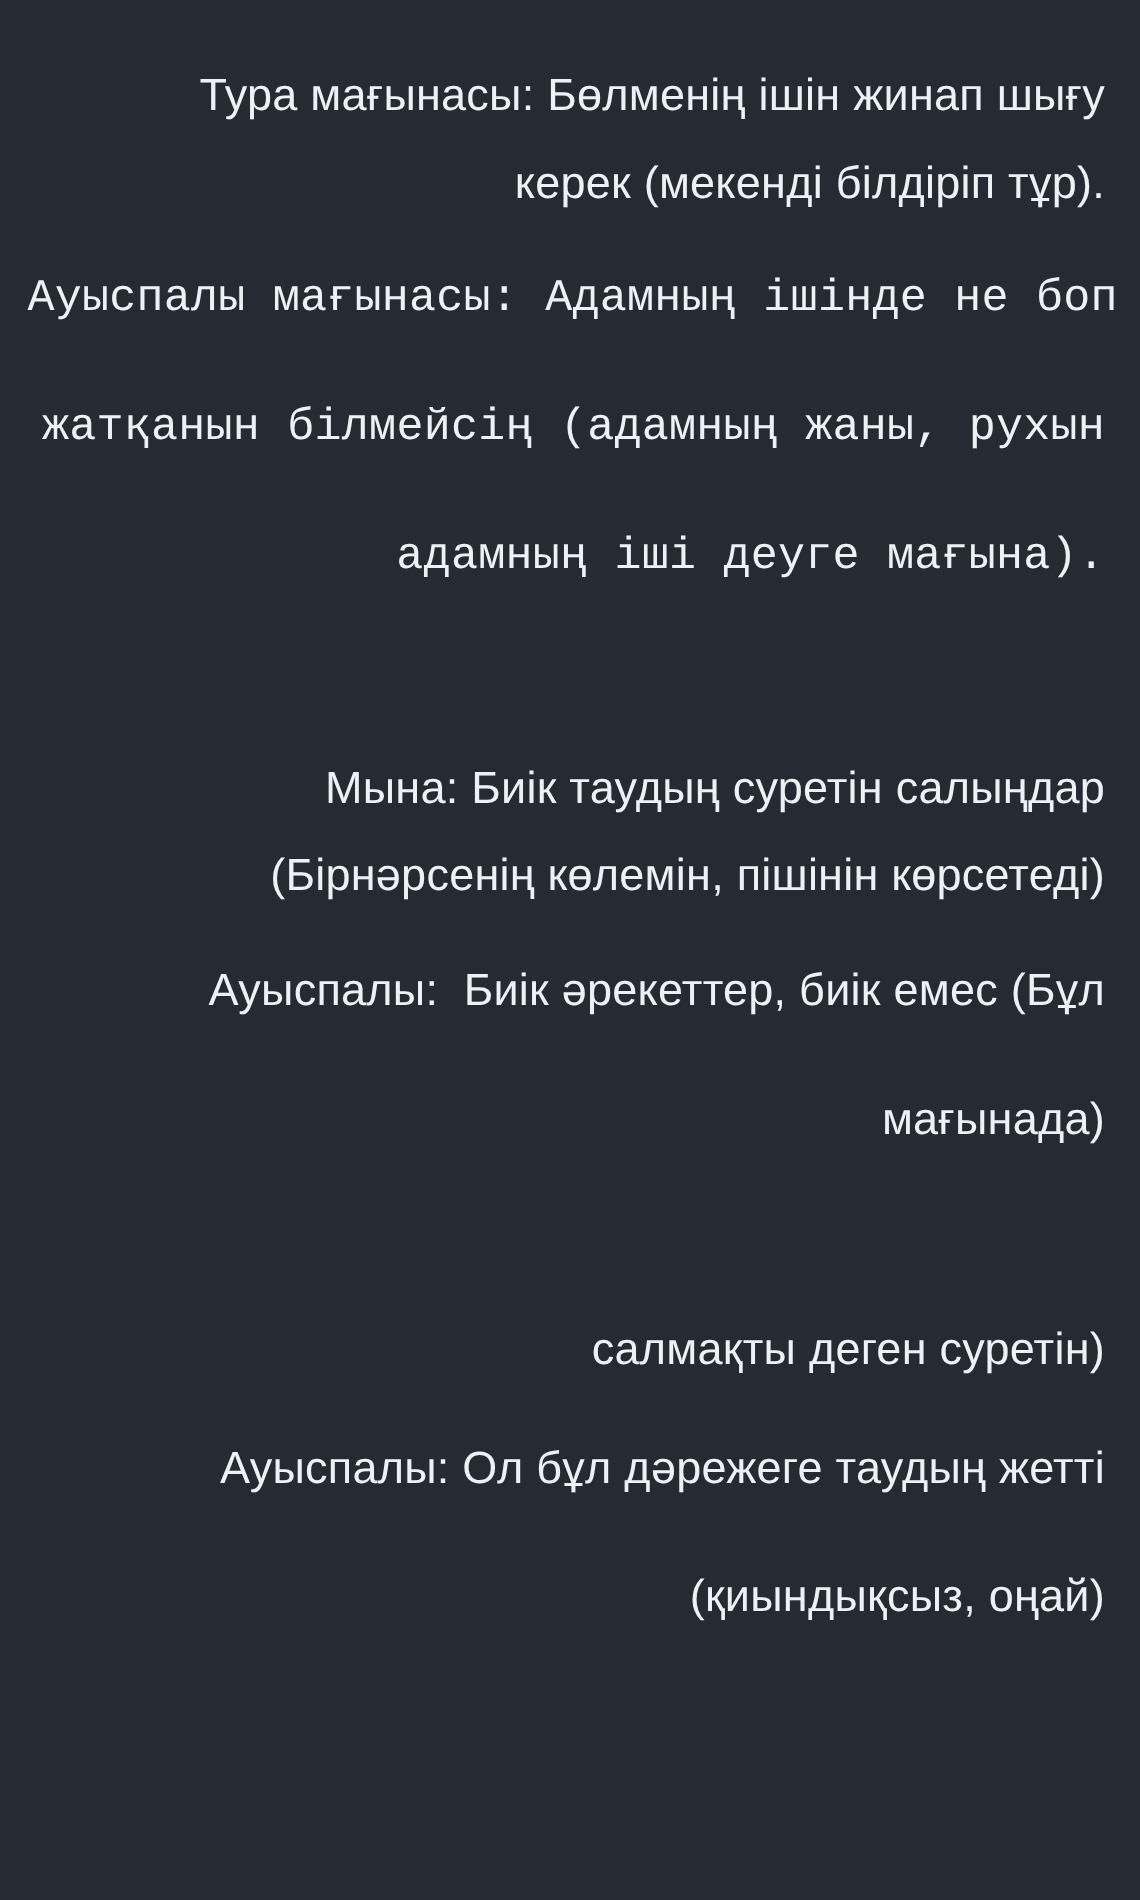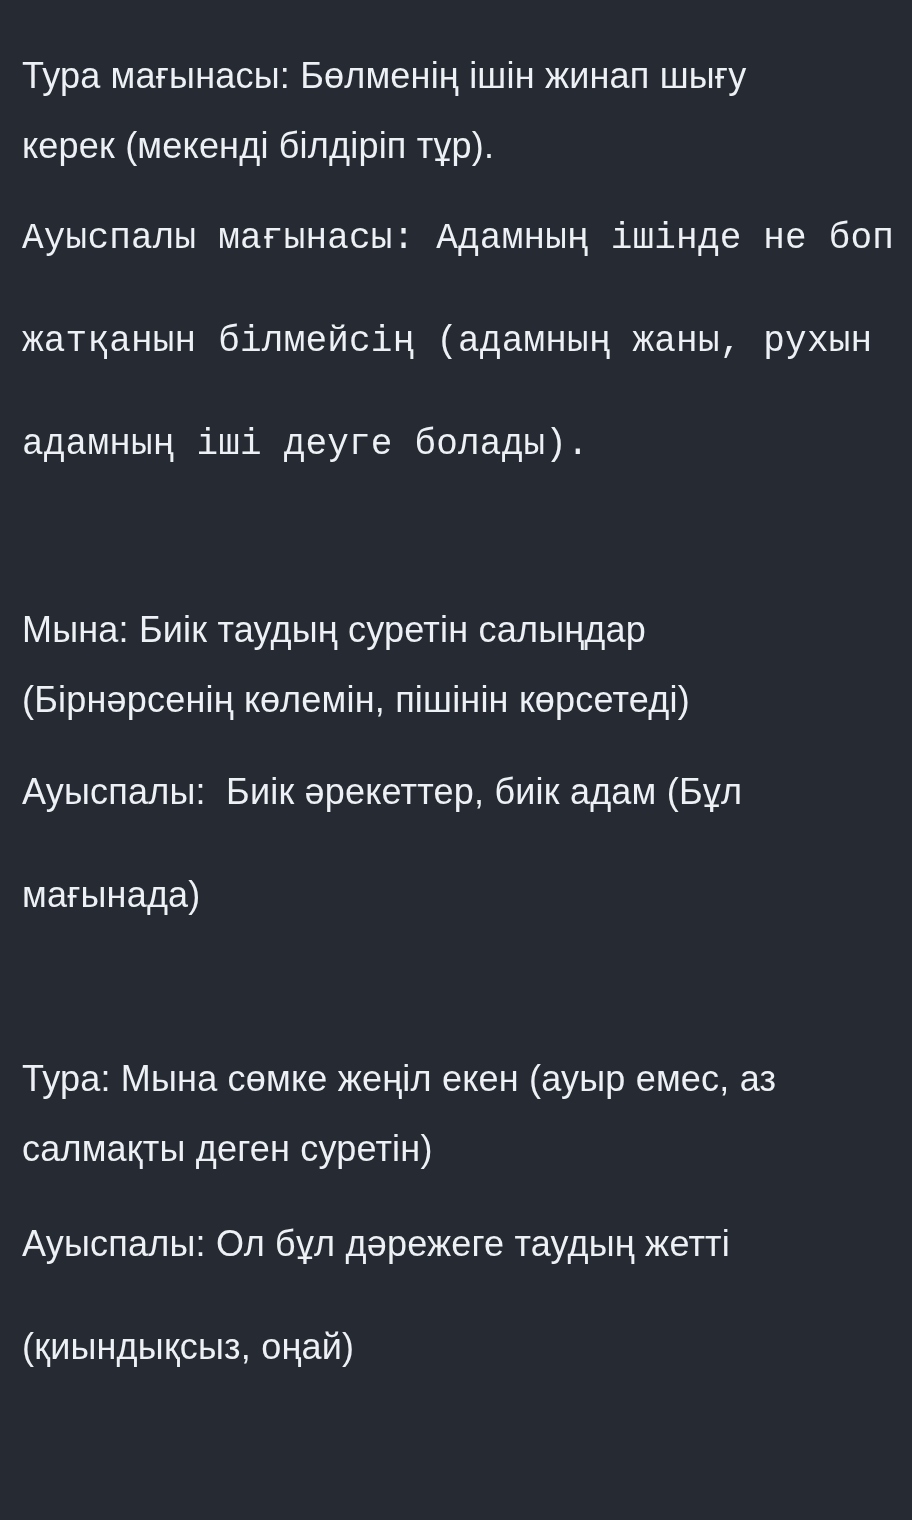--- a/index.html
+++ b/index.html
@@ -18,20 +18,21 @@
     width: 912px;
     height: 1520px;
     padding: 0 28px 0 22px;
     color: var(--page-fg, #EDF0F4);
     font-size: 36px;
     font-weight: 400;
     letter-spacing: 0.2px;
   }
   .para {
     margin: 0;
+    text-align: right;
   }
   .para .line {
     white-space: pre;       
   }
   .lh-tight { line-height: 70px; }
   .lh-loose { line-height: 103px; }
   .p1 { margin-top: 41px; }
   .p2 { margin-top: 6px; font-family: Liberation Mono, monospace; }
   .p3 { margin-top: 99px; }
   .p4 { margin-top: 5px; }
@@ -44,35 +45,34 @@
 <main class="page">
 
   <section class="para lh-tight p1">
     <div class="line">Тура мағынасы: Бөлменің ішін жинап шығу</div>
     <div class="line">керек (мекенді білдіріп тұр).</div>
   </section>
 
   <section class="para lh-loose p2">
     <div class="line">Ауыспалы мағынасы: Адамның ішінде не боп</div>
     <div class="line">жатқанын білмейсің (адамның жаны, рухын</div>
-    <div class="line">адамның іші деуге болады).</div>
+    <div class="line">адамның іші деуге мағына).</div>
   </section>
 
   <section class="para lh-tight p3">
     <div class="line">Мына: Биік таудың суретін салыңдар</div>
     <div class="line">(Бірнәрсенің көлемін, пішінін көрсетеді)</div>
   </section>
 
   <section class="para lh-loose p4">
-    <div class="line">Ауыспалы:  Биік әрекеттер, биік адам (Бұл</div>
+    <div class="line">Ауыспалы:  Биік әрекеттер, биік емес (Бұл</div>
     <div class="line">мағынада)</div>
   </section>
 
   <section class="para lh-tight p5">
-    <div class="line">Тура: Мына сөмке жеңіл екен (ауыр емес, аз</div>
     <div class="line">салмақты деген суретін)</div>
   </section>
 
   <section class="para lh-loose p6">
     <div class="line">Ауыспалы: Ол бұл дәрежеге таудың жетті</div>
     <div class="line">(қиындықсыз, оңай)</div>
   </section>
 
 </main>
 

